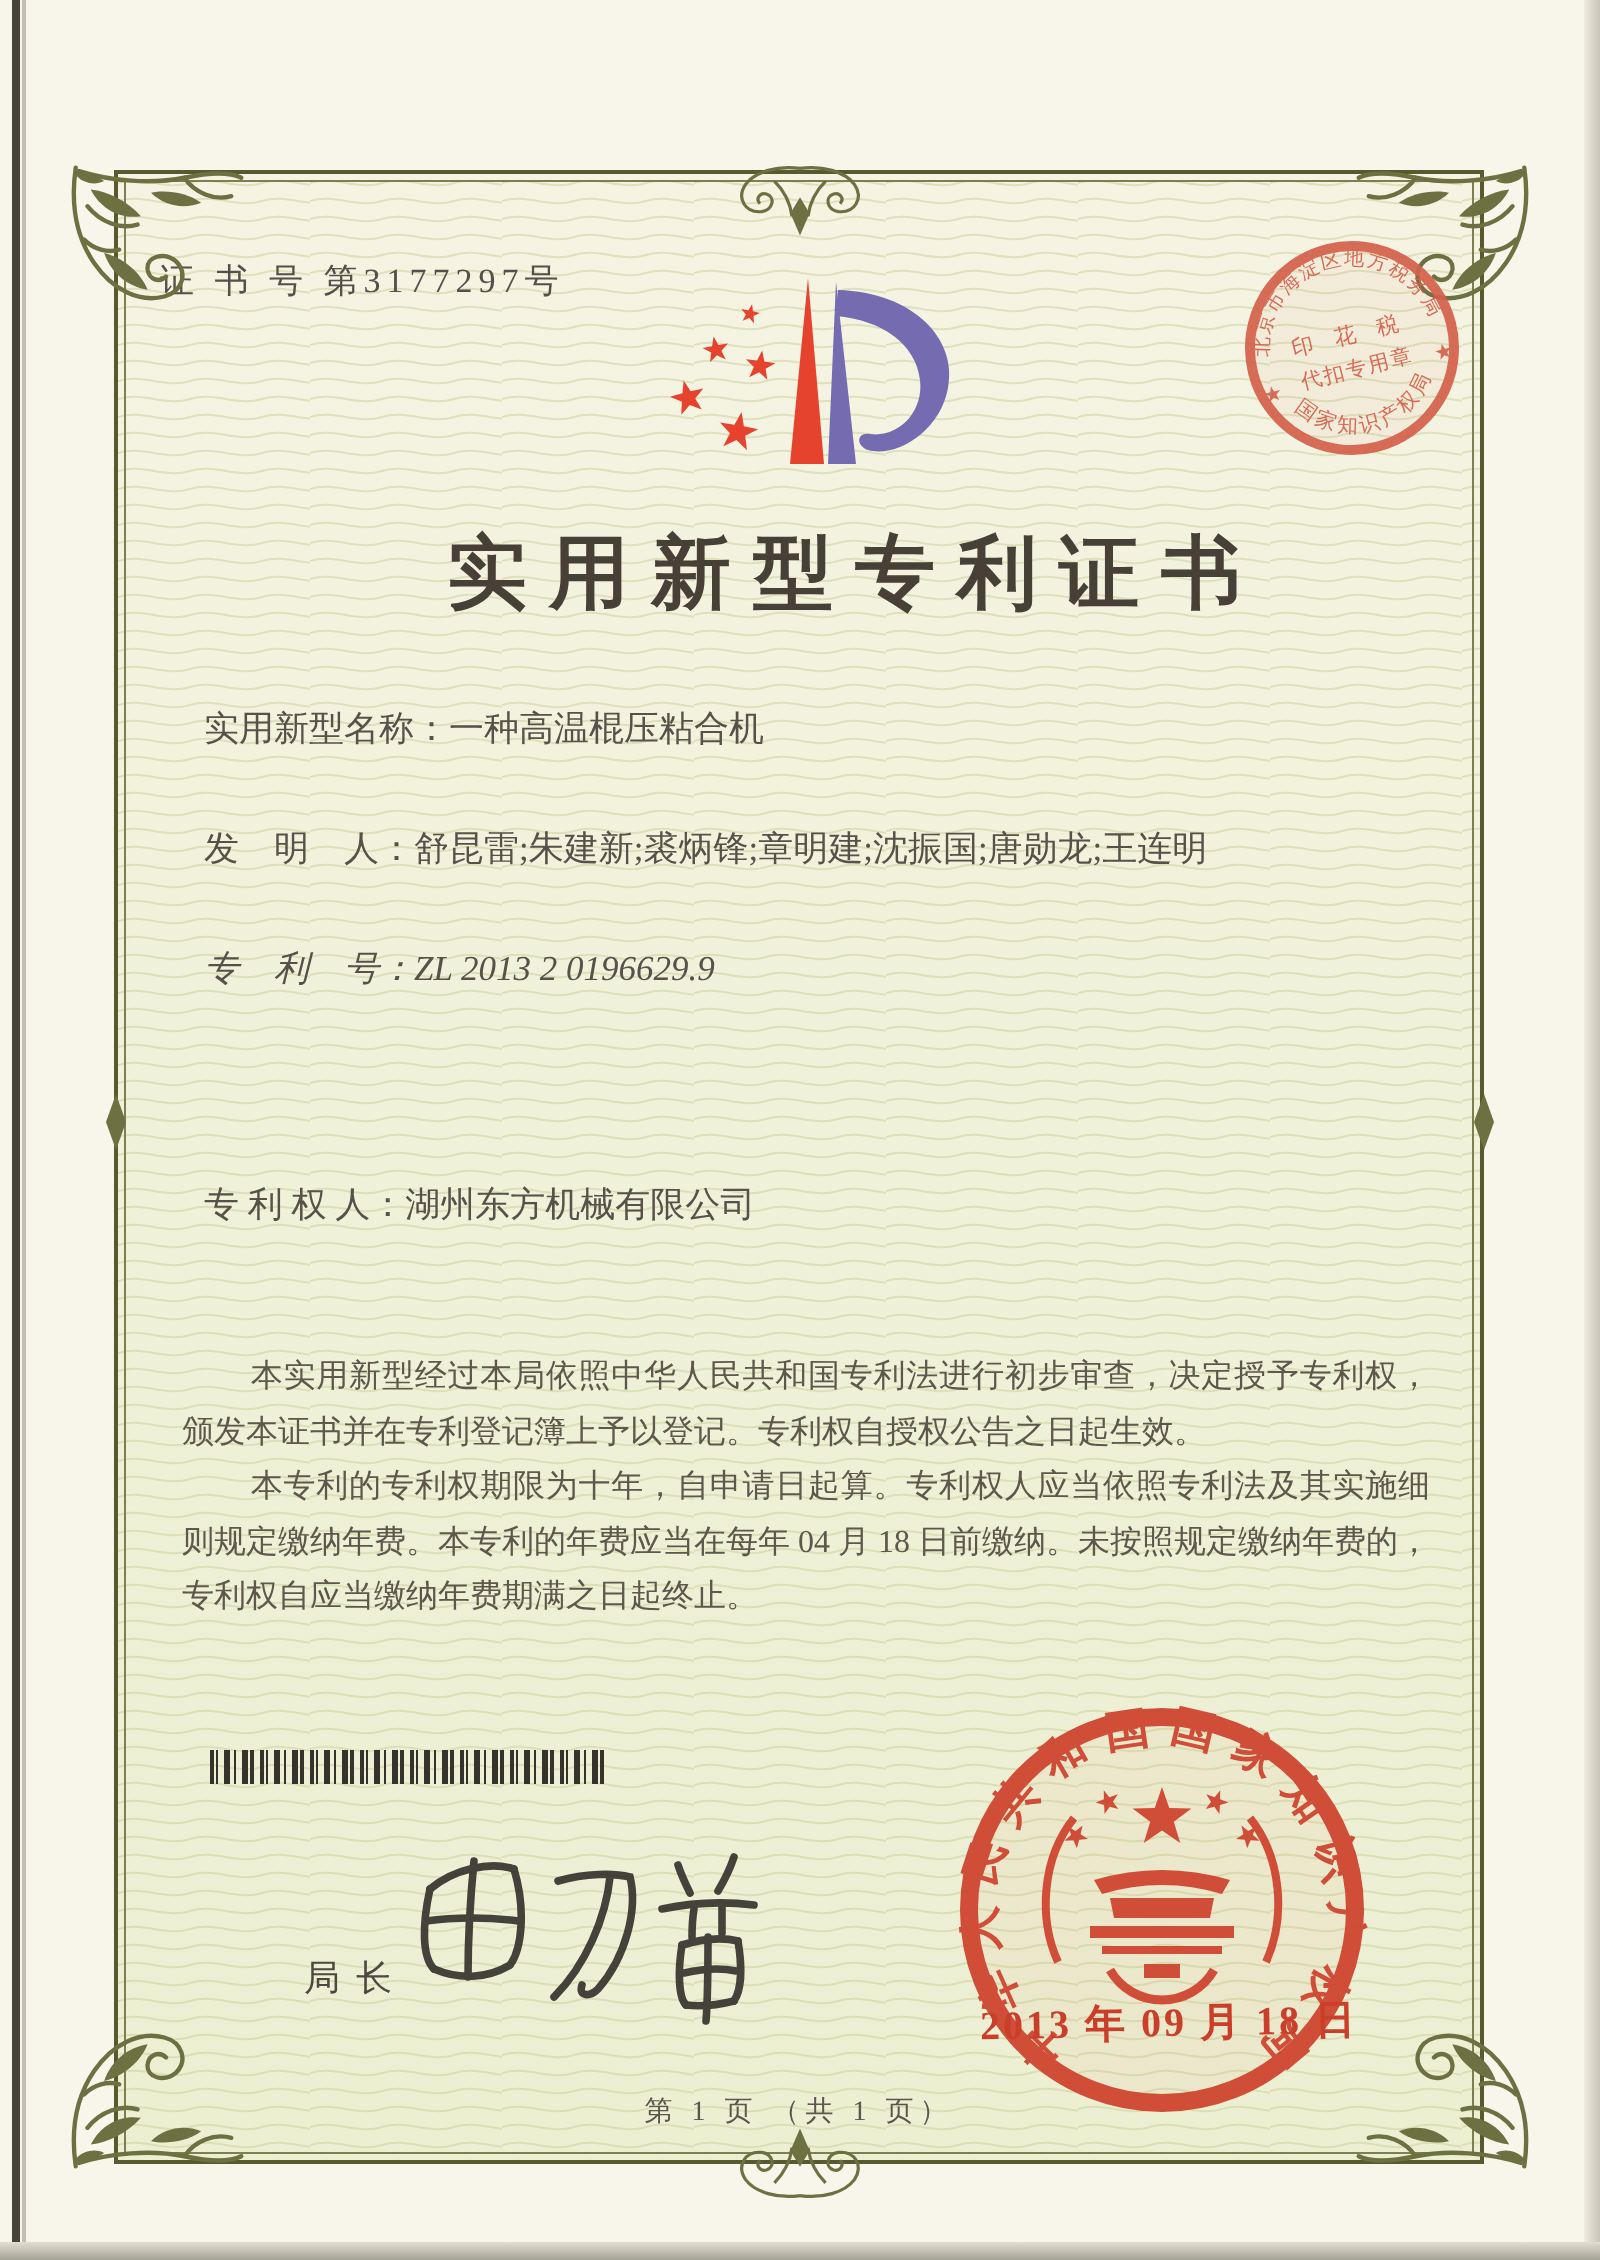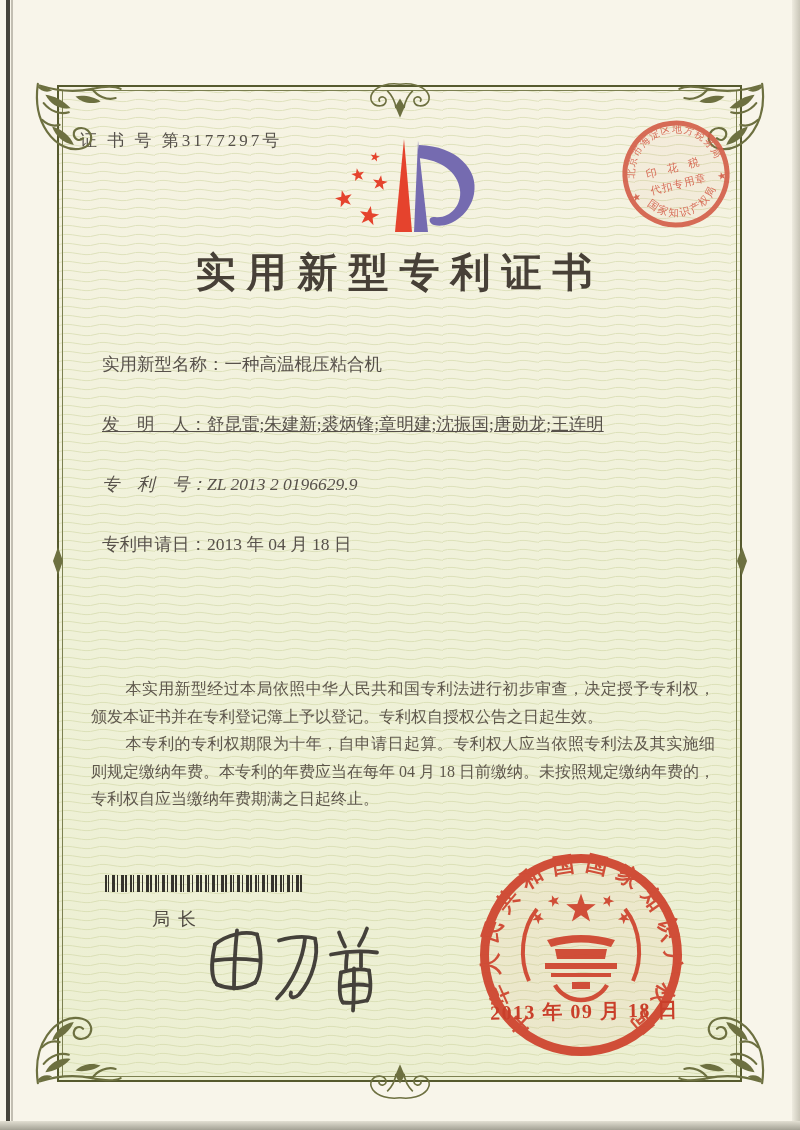--- a/index.html
+++ b/index.html
@@ -19,33 +19,33 @@
   .fl-tr{left:676px;top:78px;transform:scale(-1,-1);}
   .fl-bl{left:32px;top:997px;}
   .fl-br{left:676px;top:997px;transform:scale(-1,1);}
   .crest{position:absolute;width:96px;height:42px;}
   .crest-top{left:352px;top:80px;}
   .crest-bottom{left:352px;top:1060px;transform:scale(1,-1);}
   .side-orn{position:absolute;width:16px;height:30px;}
   .side-l{left:50px;top:546px;} .side-r{left:734px;top:546px;}
   .cert-no{position:absolute;left:21px;top:42px;font-size:17px;letter-spacing:3px;color:#55504a;}
   .logo-svg{position:absolute;left:272px;top:50px;width:150px;height:106px;}
-  .title{position:absolute;left:0;width:100%;top:158px;text-align:center;font-size:40px;font-weight:700;
-         letter-spacing:11px;color:#474037;}
+  .title{position:absolute;left:0;width:100%;top:172px;text-align:center;font-size:40px;font-weight:700;
+         letter-spacing:11px;color:#474037;padding-left:28px;}
   .field-row{position:absolute;left:43px;font-size:17.5px;color:#57514a;white-space:nowrap;}
-  .fr0{top:265px;text-align:center;} .fr1{top:325px;text-decoration:underline;} .fr2{top:385px;font-style:italic;} .fr3{top:445px;} .fr4{top:503px;} .fr5{top:561px;}
+  .fr0{top:265px;text-align:center;} .fr1{top:325px;} .fr2{top:385px;font-style:italic;} .fr3{top:445px;} .fr4{top:503px;} .fr5{top:561px;}
   .paras{position:absolute;left:32px;top:588px;width:624px;font-size:16px;line-height:27.5px;
          text-align:justify;color:#5e574c;font-family:Liberation Serif, serif;}
   .paras p{margin:0;text-indent:2.15em;}
   .barcode{position:absolute;left:46px;top:788px;width:197px;height:17px;
      background:repeating-linear-gradient(90deg,
        #35332c 0 2px,transparent 2px 3px,#35332c 3px 4px,transparent 4px 7px,
        #35332c 7px 10px,transparent 10px 12px,#35332c 12px 13px,transparent 13px 16px,
        #35332c 16px 19px,transparent 19px 20px,#35332c 20px 22px,transparent 22px 25px);}
-  .sign-label{position:absolute;left:93px;top:820px;font-size:18px;letter-spacing:8px;color:#4e4840;text-align:right;}
+  .sign-label{position:absolute;left:93px;top:890px;font-size:18px;letter-spacing:8px;color:#4e4840;text-align:right;}
   .sign-svg{position:absolute;left:142px;top:822px;width:205px;height:108px;}
   .sr{position:absolute;width:1px;height:1px;overflow:hidden;opacity:0;}
   .seal{position:absolute;left:465px;top:841px;width:232px;height:232px;opacity:.95;}
   .seal-date{position:absolute;left:490px;top:998px;font-size:20px;color:#c93f2a;letter-spacing:1.5px;
              transform:rotate(-1deg);font-weight:700;}
   .tax-stamp{position:absolute;left:610px;top:108px;width:132px;height:132px;transform:rotate(-14deg);opacity:.92;}
   .footer{position:absolute;left:0;width:100%;top:960px;text-align:center;font-size:14px;
           letter-spacing:3px;color:#5c564e;}
   svg text{font-family:"Liberation Serif","DejaVu Serif",serif;}
 </style>
@@ -114,21 +114,21 @@
         <path d="M87,4 L97,95 L83,95 Z"></path>
         <path d="M88,8 C126,9 148,33 143,57 C139,79 117,92 103,88 C97,86 97,79 104,80 C118,82 131,69 129,53 C127,35 110,23 87,21 Z"></path>
       </g>
     </svg>
 
     <div class="title">实用新型专利证书</div>
 
     <div class="field-row fr0"><span>实用新型名称：</span><span>一种高温棍压粘合机</span></div>
     <div class="field-row fr1"><span>发　明　人：</span><span>舒昆雷;朱建新;裘炳锋;章明建;沈振国;唐勋龙;王连明</span></div>
     <div class="field-row fr2"><span>专　利　号：</span><span>ZL 2013 2 0196629.9</span></div>
-    <div class="field-row fr3"><span>专利申请日：</span><span>2013 年 04 月 18 日</span></div>
+    <div class="field-row fr4"><span>专 利 权 人：</span><span>湖州东方机械有限公司</span></div>
 
     <div class="paras">
       <p>本实用新型经过本局依照中华人民共和国专利法进行初步审查，决定授予专利权，颁发本证书并在专利登记簿上予以登记。专利权自授权公告之日起生效。</p>
       <p>本专利的专利权期限为十年，自申请日起算。专利权人应当依照专利法及其实施细则规定缴纳年费。本专利的年费应当在每年 04 月 18 日前缴纳。未按照规定缴纳年费的，专利权自应当缴纳年费期满之日起终止。</p>
     </div>
 
     <div class="barcode"></div>
 
     <div class="sign-label">局长</div>
     <span class="sr">田力普</span>
@@ -149,20 +149,21 @@
         <path d="M160,42 C160,48 160,52 160,56"></path>
         <path d="M140,62 C138,74 138,88 142,92"></path>
         <path d="M168,60 C170,72 170,84 166,90"></path>
         <path d="M140,62 C150,59 160,58 168,60"></path>
         <path d="M141,76 C150,74 158,73 167,75"></path>
         <path d="M142,92 C150,93 158,92 166,90"></path>
         <path d="M153,58 C153,72 153,88 152,100"></path>
       </g>
     </svg>
 
+    <div class="footer">第 1 页 （共 1 页）</div>
   </div>
 
   <svg class="fl fl-tl">
       <use href="#flourish"></use>
     </svg>
   <svg class="fl fl-tr">
       <use href="#flourish"></use>
     </svg>
   <svg class="fl fl-bl">
       <use href="#flourish"></use>

